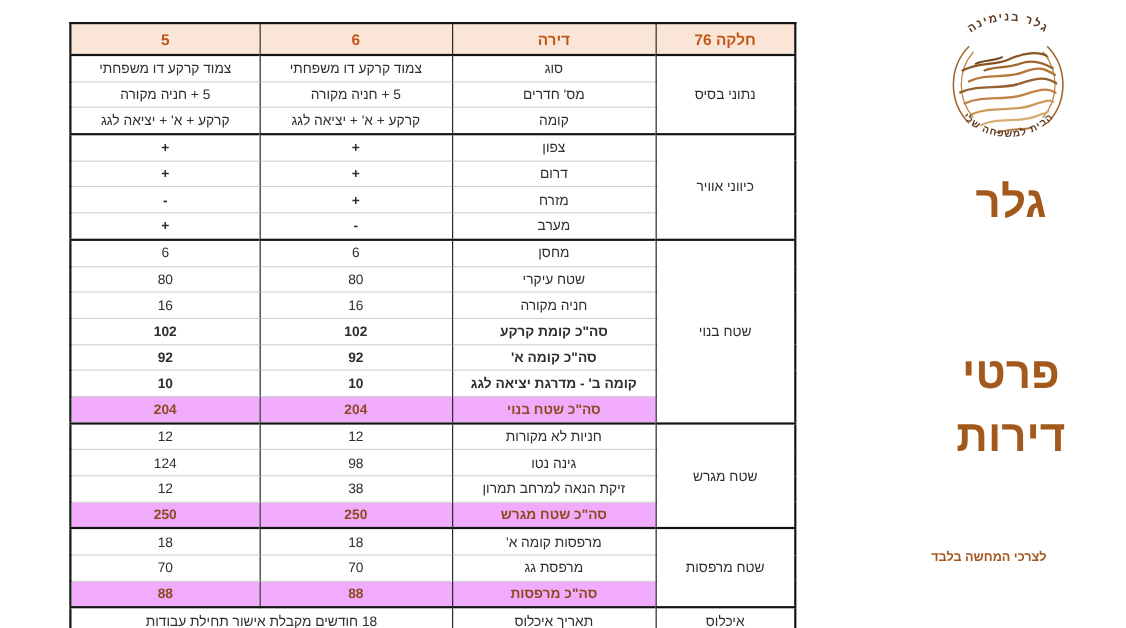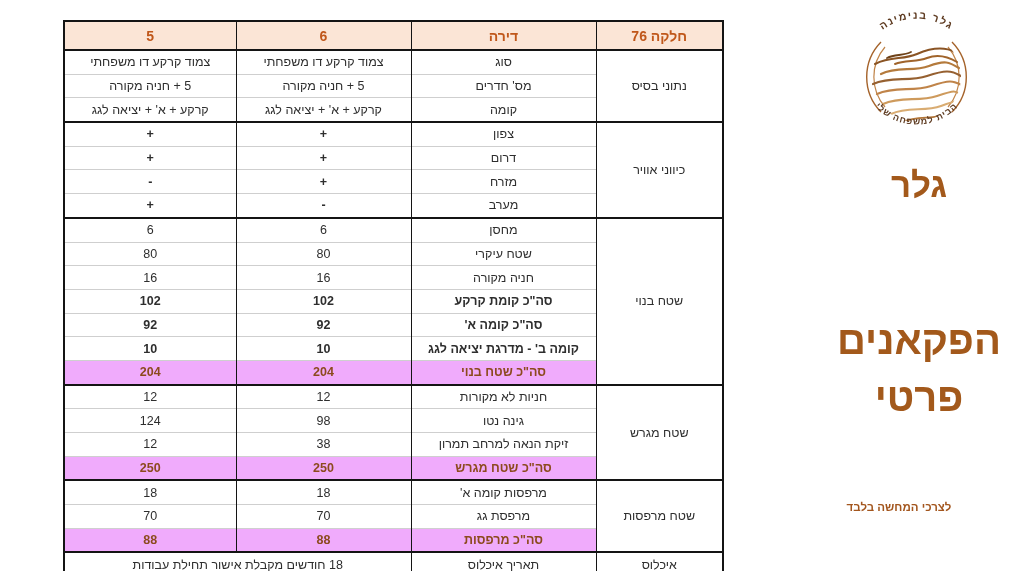--- a/index.html
+++ b/index.html
@@ -33,21 +33,21 @@
   tr.gstart td{border-top:2px solid #141414;}
   td.g{background:#ffffff;}
   tr.b td{font-weight:bold;}
   tr.total td{background:#f0abfc;color:#8C4A1E;font-weight:bold;}
   td.sym{font-weight:bold;}
   
   .logo-wrap{position:absolute;left:851px;top:12px;width:131px;height:131px;}
   .brand{
     position:absolute;left:824px;top:156px;width:190px;
     text-align:center;direction:rtl;
-    font-size:35px;font-weight:bold;color:#A3591B;line-height:57px;
+    font-size:40px;font-weight:bold;color:#A3591B;line-height:57px;
   }
   .heading{
     position:absolute;left:824px;top:312px;width:190px;
     text-align:center;direction:rtl;
     font-size:40px;font-weight:bold;color:#A3591B;line-height:57px;
   }
   .disclaimer{
     position:absolute;left:778px;top:500px;width:242px;
     text-align:center;direction:rtl;
     font-size:11.5px;font-weight:bold;color:#A3561E;line-height:15.5px;
@@ -230,19 +230,19 @@
       <textPath href="#arcBot" startOffset="50%" text-anchor="middle">הבית למשפחה שלי</textPath>
     </text>
   </svg>
 </div>
 
 <div class="brand">
   <div>גלר</div>
 </div>
 
 <div class="heading">
-  <div>הפקאנים</div>
   <div>פרטי</div>
+  <div>דירות</div>
 </div>
 
 <div class="disclaimer">
   <div>לצרכי המחשה בלבד</div>
 </div>
 
 </body></html>

